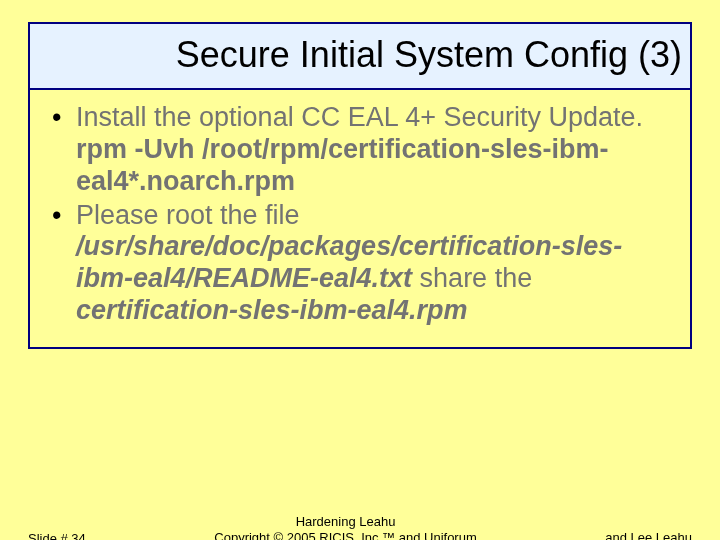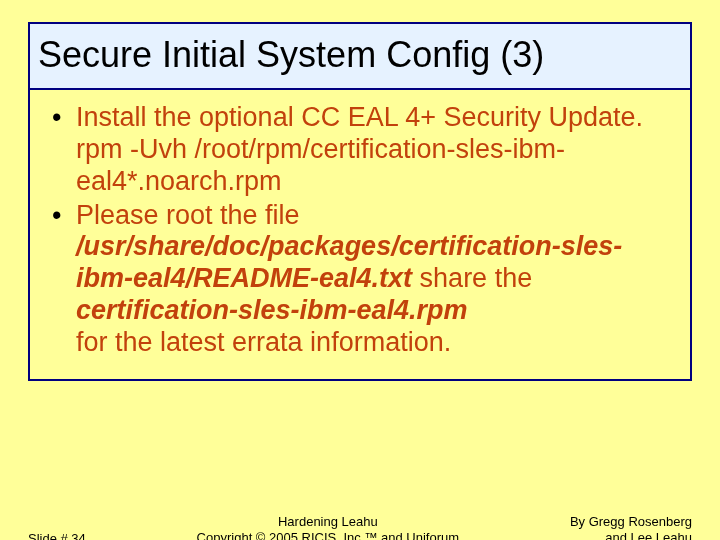--- a/index.html
+++ b/index.html
@@ -13,21 +13,21 @@
       width: 720px;
       height: 540px;
       padding: 0;
       position: relative;
     }
     .title-box {
       margin: 22px 28px 0 28px;
       border: 2px solid #000080;
       background: #e6f2ff;
       padding: 10px 8px 12px 8px;
-      text-align: left;
+      text-align: right;
     }
     .title-box h1 {
       font-size: 36px;
       font-weight: normal;
       color: #000;
       font-family: Arial, Helvetica, sans-serif;
       letter-spacing: 0px;
     }
     .body-box {
       margin: 0 28px;
@@ -38,32 +38,32 @@
     ul.bullets {
       list-style: none;
       padding: 0;
       margin: 0;
     }
     ul.bullets > li {
       position: relative;
       padding-left: 28px;
       font-size: 27px;
       line-height: 1.18;
-      color: #c2410c;
+      color: #737373;
       margin-bottom: 2px;
     }
     ul.bullets > li::before {
       content: "•";
       position: absolute;
       left: 4px;
       top: 0;
       font-size: 27px;
       color: #000;
     }
-    .bold { font-weight: normal; }
+    .bold { font-weight: bold; }
     .bold-italic { font-weight: bold; font-style: italic; text-align: right; }
     .footer {
       position: absolute;
       bottom: 16px;
       left: 0;
       width: 720px;
       display: flex;
       align-items: flex-end;
       justify-content: space-between;
       padding: 0 28px;
@@ -85,30 +85,29 @@
 
   <div class="body-box">
     <ul class="bullets">
       <li>
         <span>Install the optional CC EAL 4+ Security Update.</span><br>
         <span class="bold">rpm -Uvh /root/rpm/certification-sles-ibm-eal4*.noarch.rpm</span>
       </li>
       <li>
         <span>Please root the file</span>
         <span class="bold-italic">/usr/share/doc/packages/certification-sles-ibm-eal4/README-eal4.txt</span><span> share the </span><span class="bold-italic">certification-sles-ibm-eal4.rpm</span><br>
-        <span>for the latest errata information.</span>
       </li>
     </ul>
   </div>
 
   <div class="footer">
     <div class="left">Slide # 34</div>
     <div class="center">
       <span>Hardening Leahu</span><br>
       <span>Copyright © 2005 RICIS, Inc.™ and Uniforum</span>
     </div>
     <div class="right">
-      <span>By Gregg Rosenberg</span><br>
+      <br>
       <span>and Lee Leahu</span>
     </div>
   </div>
 
 </div>
 
 </body></html>

